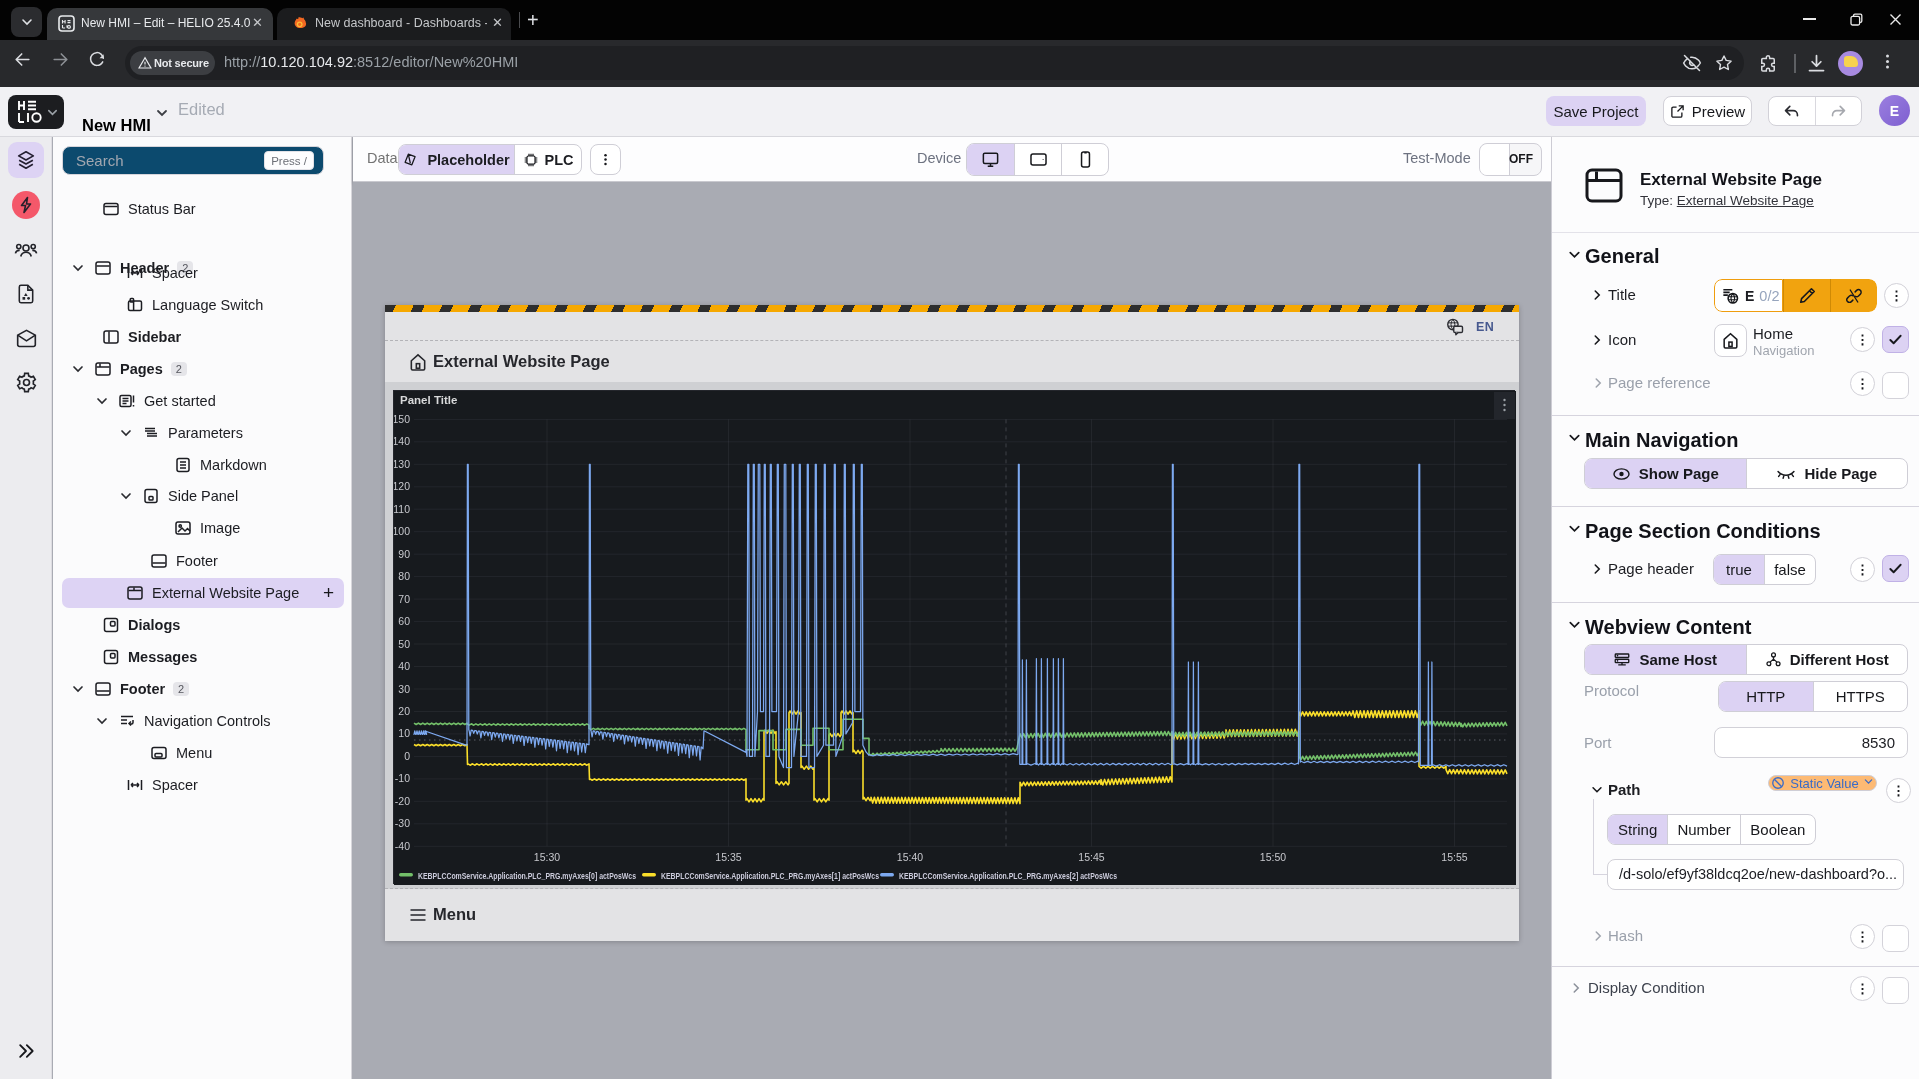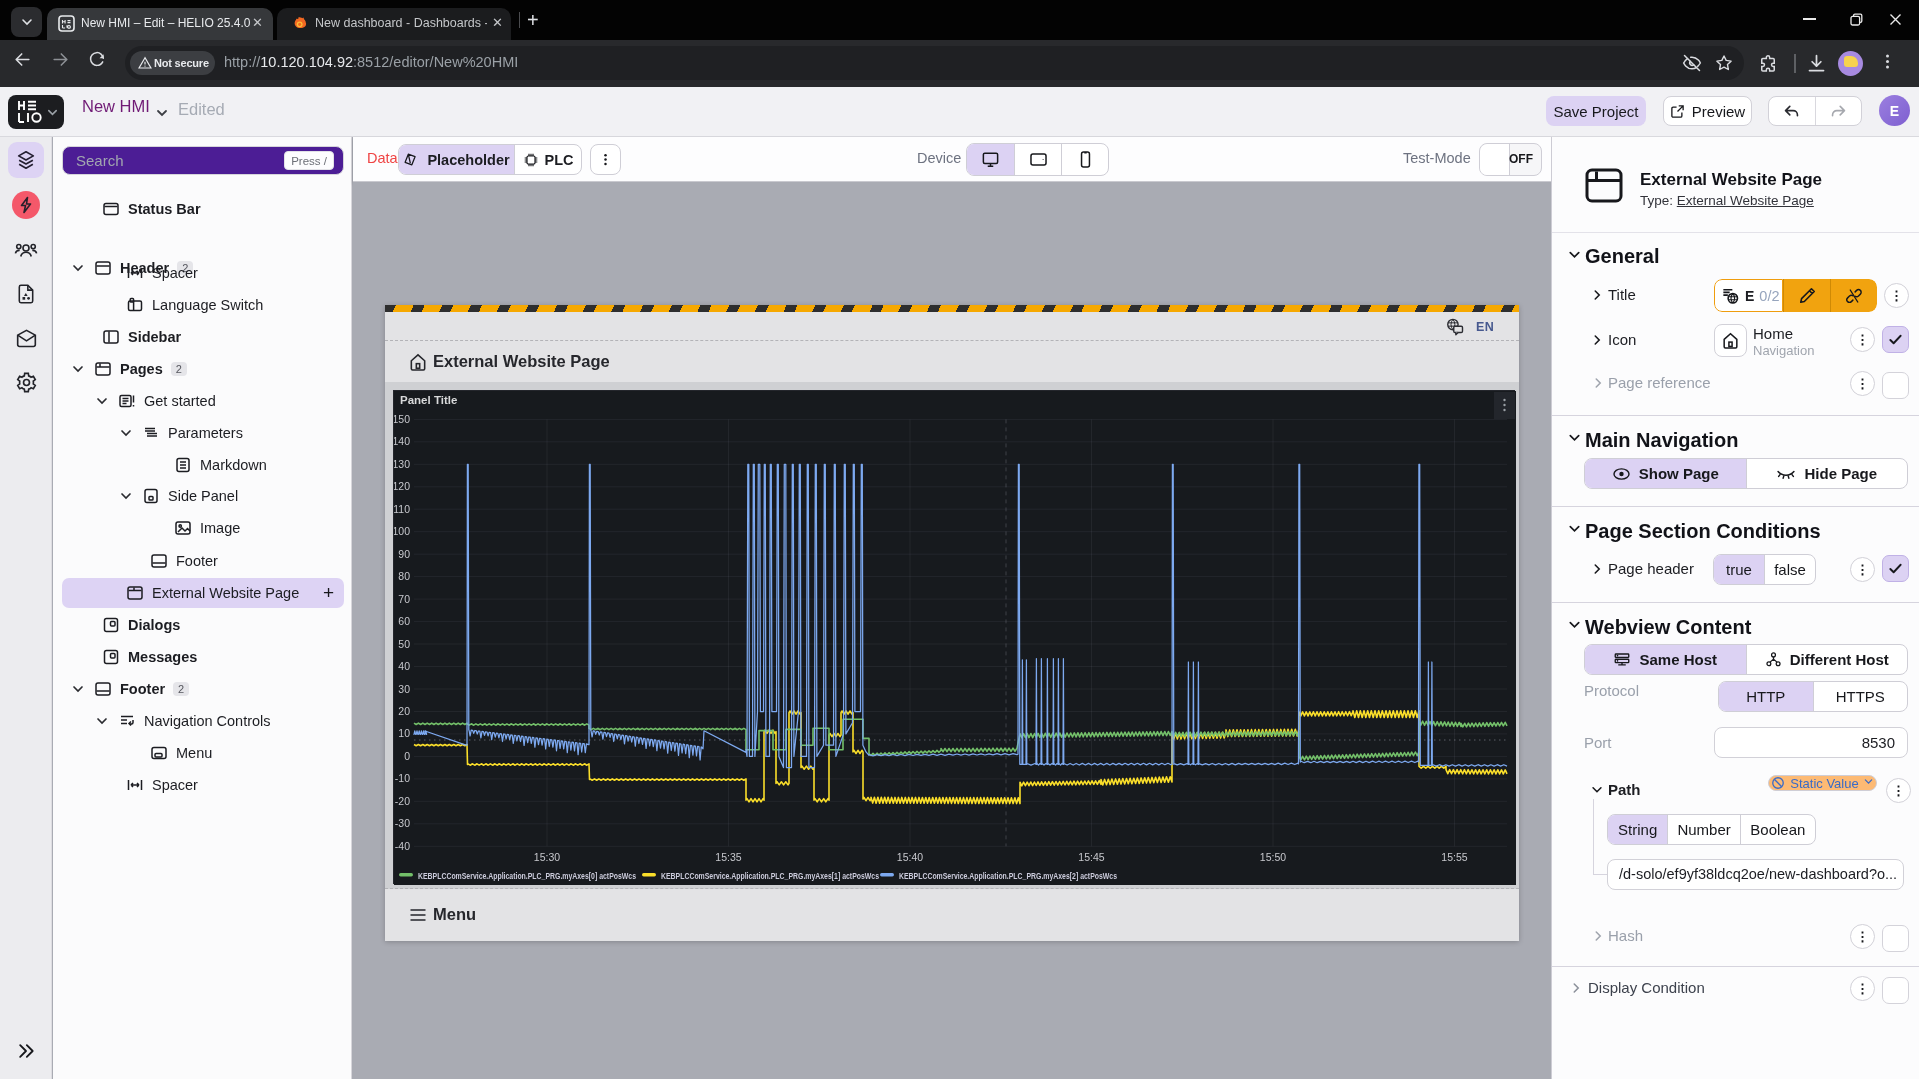--- a/index.html
+++ b/index.html
@@ -20,21 +20,21 @@
 .navic { position:absolute; top:10px; color:#c7cacd; }
 
 #appheader { position:absolute; left:0; top:87px; width:1919px; height:50px; background:#f1f1f4; border-bottom:1px solid #d9d9de; }
 #logo { position:absolute; left:8px; top:8px; width:56px; height:34px; background:#1c1d20; border-radius:8px; }
 .btn { position:absolute; display:flex; align-items:center; justify-content:center; font-size:15px; font-weight:bold; color:#17181c; border-radius:8px; }
 
 #rail { position:absolute; left:0; top:137px; width:52px; height:942px; background:#ececef; border-right:1px solid #dddce1; }
 .railic { position:absolute; left:8px; width:36px; height:36px; display:flex; align-items:center; justify-content:center; border-radius:9px; }
 
 #tree { position:absolute; left:53px; top:137px; width:299px; height:942px; background:#fbfbfc; border-right:1px solid #d7d6db; }
-#searchbox { position:absolute; left:9px; top:9px; width:282px; height:29px; background:#4c1d95; border:1px solid #d6d5db; border-radius:8px; }
+#searchbox { position:absolute; left:9px; top:9px; width:262px; height:29px; background:#0c4a6e; border:1px solid #d6d5db; border-radius:8px; }
 .trow { position:absolute; left:9px; width:282px; height:30px; display:flex; align-items:center; font-size:14.5px; color:#1c1d22; }
 .trow svg { flex:0 0 auto; }
 .tlabel { margin-left:8px; white-space:nowrap; }
 .tbadge { margin-left:8px; background:#e5e5e9; color:#55565e; font-size:11px; border-radius:4px; padding:1px 5px; font-weight:normal; }
 .chev { width:16px; height:16px; flex:0 0 auto; }
 
 #toolbar { position:absolute; left:353px; top:137px; width:1198px; height:45px; background:#fdfdfe; border-bottom:1px solid #c9c9cf; box-shadow:0 2px 3px rgba(0,0,0,0.18); }
 .seg { display:flex; align-items:center; justify-content:center; font-size:14.5px; font-weight:bold; color:#1c1d22; }
 
 #canvas { position:absolute; left:353px; top:182px; width:1198px; height:897px; background:#a9abb3; }
@@ -151,21 +151,21 @@
         <path d="M11 1.8h8M11 5.5h8M11 9.2h8"></path>
         <path d="M2 13v9M2 22h5"></path>
         <path d="M11 13v9"></path>
         <circle cx="19.5" cy="17.5" r="4.2"></circle>
       </g>
     </svg>
     <svg style="position:absolute;right:5px;top:11px" width="13" height="13" viewBox="0 0 14 14">
         <path d="M3 5l4 4 4-4" stroke="#9aa0a6" stroke-width="1.7" fill="none" stroke-linecap="round"></path>
       </svg>
   </div>
-  <div style="position:absolute;left:82px;top:10px;font-size:16.5px;font-weight:normal;color:#701a75">New HMI</div>
+  <div style="position:absolute;left:82px;top:29px;font-size:16.5px;font-weight:bold;color:#000000">New HMI</div>
   <svg style="position:absolute;left:155px;top:19px" width="14" height="14" viewBox="0 0 14 14">
       <path d="M3 5l4 4 4-4" stroke="#3c3e44" stroke-width="1.8" fill="none" stroke-linecap="round"></path>
     </svg>
   <div style="position:absolute;left:178px;top:13px;font-size:16.5px;color:#a6abb4">Edited</div>
   <div class="btn" style="left:1546px;top:9px;width:100px;height:30px;background:#dcd2f3;font-weight:normal">Save Project</div>
   <div class="btn" style="left:1663px;top:9px;width:89px;height:30px;background:#fff;border:1px solid #d2d1d8;font-weight:normal">
     <svg width="15" height="15" viewBox="0 0 24 24" style="margin-right:7px">
         <path d="M19 13.5V19a2 2 0 0 1-2 2H5a2 2 0 0 1-2-2V7a2 2 0 0 1 2-2h5.5" fill="none" stroke="#17181c" stroke-width="2.1"></path>
         <path d="M14 3h7v7M21 3l-9 9" fill="none" stroke="#17181c" stroke-width="2.1"></path>
       </svg>
@@ -230,21 +230,21 @@
   </div>
   <svg style="position:absolute;left:16px;top:904px" width="20" height="20" viewBox="0 0 24 24">
       <path d="M5 5l7 7-7 7M13 5l7 7-7 7" fill="none" stroke="#17181c" stroke-width="2.2" stroke-linecap="round" stroke-linejoin="round"></path>
     </svg>
 </div>
 <div id="tree">
   <div id="searchbox">
     <div style="position:absolute;left:13px;top:5px;font-size:15px;color:#a2a7b0">Search</div>
     <div style="position:absolute;right:9px;top:4px;height:19px;border:1px solid #e2e2e7;border-radius:4px;font-size:11.5px;color:#6d7077;line-height:18px;padding:0 6px;background:#fdfdfe">Press /</div>
   </div>
-  <div class="trow" style="top:57px;padding-left:32px;font-weight:bold;">
+  <div class="trow" style="top:57px;padding-left:32px;font-weight:normal;">
       <svg width="18" height="18" viewBox="0 0 18 18" style="margin-left:8px">
         <rect x="2" y="3.5" width="14" height="11" rx="2" stroke="#1c1d22" stroke-width="1.5" fill="none"></rect>
         <path d="M2.5 6.5h13" stroke="#1c1d22" stroke-width="1.5" fill="none"></path>
       </svg>
       <span class="tlabel">Status Bar</span>
     </div>
   <div class="trow" style="top:88px;padding-left:8px;font-weight:bold;margin-top:28px;">
       <svg class="chev" viewBox="0 0 16 16">
         <path d="M4 6l4 4 4-4" stroke="#2a2b30" stroke-width="1.7" fill="none" stroke-linecap="round"></path>
       </svg>
@@ -391,21 +391,21 @@
       <span class="tlabel">Menu</span>
     </div>
   <div class="trow" style="top:633px;padding-left:56px;">
       <svg width="18" height="18" viewBox="0 0 18 18" style="margin-left:8px">
         <path d="M2.5 4v10M15.5 4v10M5 9h8M5 9l2-2M5 9l2 2M13 9l-2-2M13 9l-2 2" stroke="#1c1d22" stroke-width="1.5" fill="none"></path>
       </svg>
       <span class="tlabel">Spacer</span>
     </div>
 </div>
 <div id="toolbar">
-  <div style="position:absolute;left:14px;top:13px;font-size:14.5px;color:#ef4444">Data</div>
+  <div style="position:absolute;left:14px;top:13px;font-size:14.5px;color:#737373">Data</div>
   <div style="position:absolute;left:45px;top:7px;height:31px;display:flex;border:1px solid #cfced6;border-radius:8px;overflow:hidden;background:#fff">
     <div class="seg" style="width:115px;background:#dcd2f3">
       <svg width="17" height="17" viewBox="0 0 24 24" style="margin-right:7px">
           <path d="M7.5 4.5L3 16l9.5 3.5L17 8z M7.5 4.5L17 8M7.5 4.5l2.8 12.7M17 8l-4.5 11.5" fill="none" stroke="#17181c" stroke-width="1.8" stroke-linejoin="round"></path>
         </svg>
       Placeholder
     </div>
     <div class="seg" style="width:67px;border-left:1px solid #cfced6">
       <svg width="16" height="16" viewBox="0 0 24 24" style="margin-right:6px">
           <rect x="6" y="6" width="12" height="12" rx="2" fill="none" stroke="#17181c" stroke-width="1.8"></rect>

